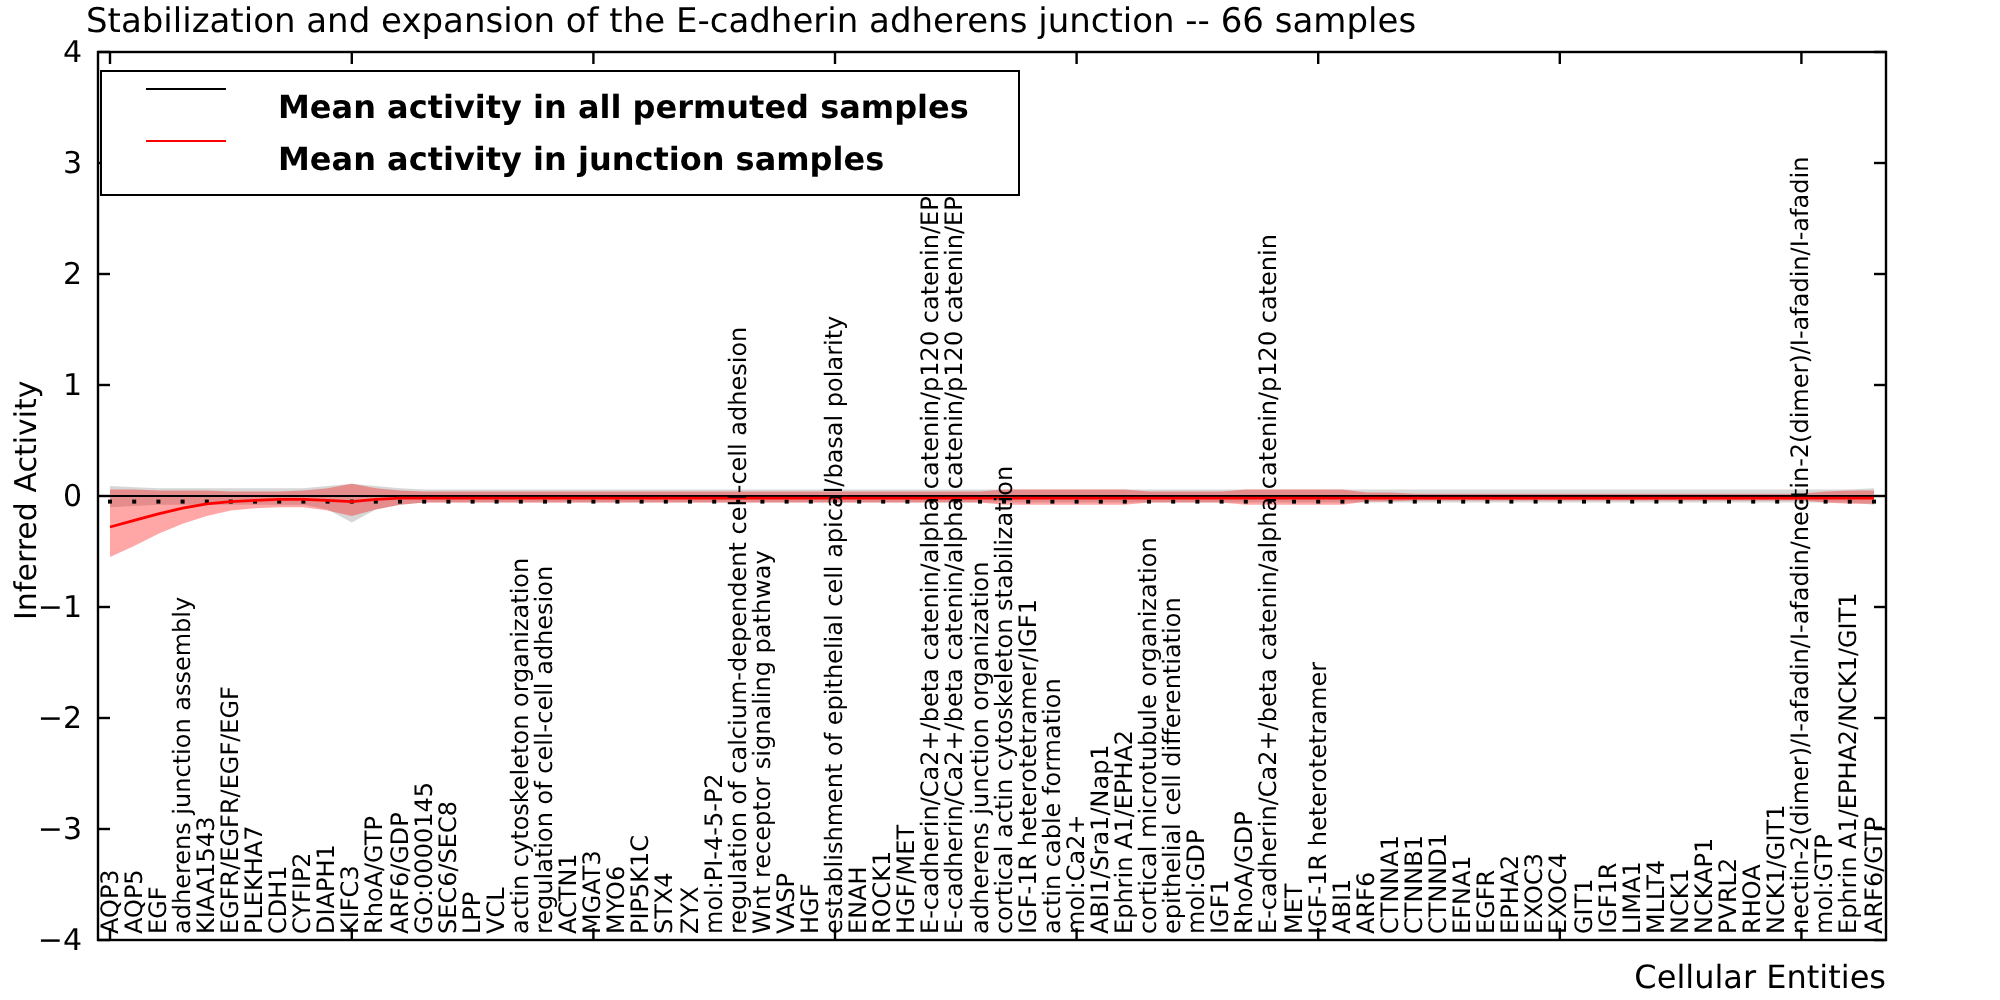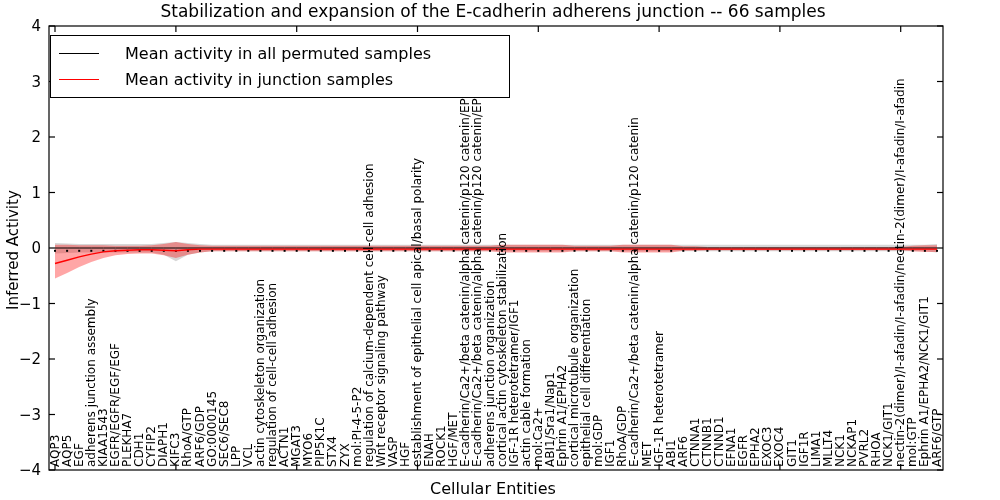--- a/index.html
+++ b/index.html
@@ -2,41 +2,41 @@
 <html><head>
 <meta charset="utf-8">
 <style>
   html,body{margin:0;padding:0;}
   body{
     width:1000px;height:500px;background:#ffffff;overflow:hidden;position:relative;
     font-family:"DejaVu Sans","Liberation Sans",sans-serif;color:#000;
   }
   .fig{position:absolute;left:0;top:0;width:1000px;height:500px;}
   .title{
-    position:absolute;left:43px;top:1px;width:900px;text-align:center;
+    position:absolute;left:43px;top:1px;width:900px;
     font-size:17px;white-space:nowrap;
   }
   .ylab{
     position:absolute;left:4px;top:310px;font-size:15px;white-space:nowrap;
     transform:rotate(-90deg);transform-origin:0 0;
   }
   .xlab{
-    position:absolute;left:43px;top:479px;width:900px;text-align:center;font-size:16px;
+    position:absolute;left:43px;top:479px;width:900px;text-align:right;font-size:16px;
   }
   #plot{position:absolute;left:0;top:0;}
   #xlabels .xlabel{
     position:absolute;top:467px;transform:rotate(-90deg);transform-origin:0 0;
     font-size:12px;line-height:13px;white-space:nowrap;color:#000;
   }
   .legend{
     position:absolute;left:50px;top:35px;width:460px;height:63px;
     border:1.3px solid #000;background:#fff;box-sizing:border-box;
     display:flex;flex-direction:column;justify-content:space-around;padding:4px 0;
   }
-  .lrow{display:flex;align-items:center;padding-left:8px;}
+  .lrow{display:flex;align-items:flex-start;padding-left:22px;font-weight:bold;}
   .lline{width:40px;border-top:1.7px solid #000;margin-right:26px;flex:0 0 auto;}
   .ltext{font-size:16px;white-space:nowrap;}
 </style>
 </head>
 <body>
 
 <div class="fig">
   <div class="title">Stabilization and expansion of the E-cadherin adherens junction -- 66 samples</div>
   <div class="ylab">Inferred Activity</div>
   <div class="xlab">Cellular Entities</div>

